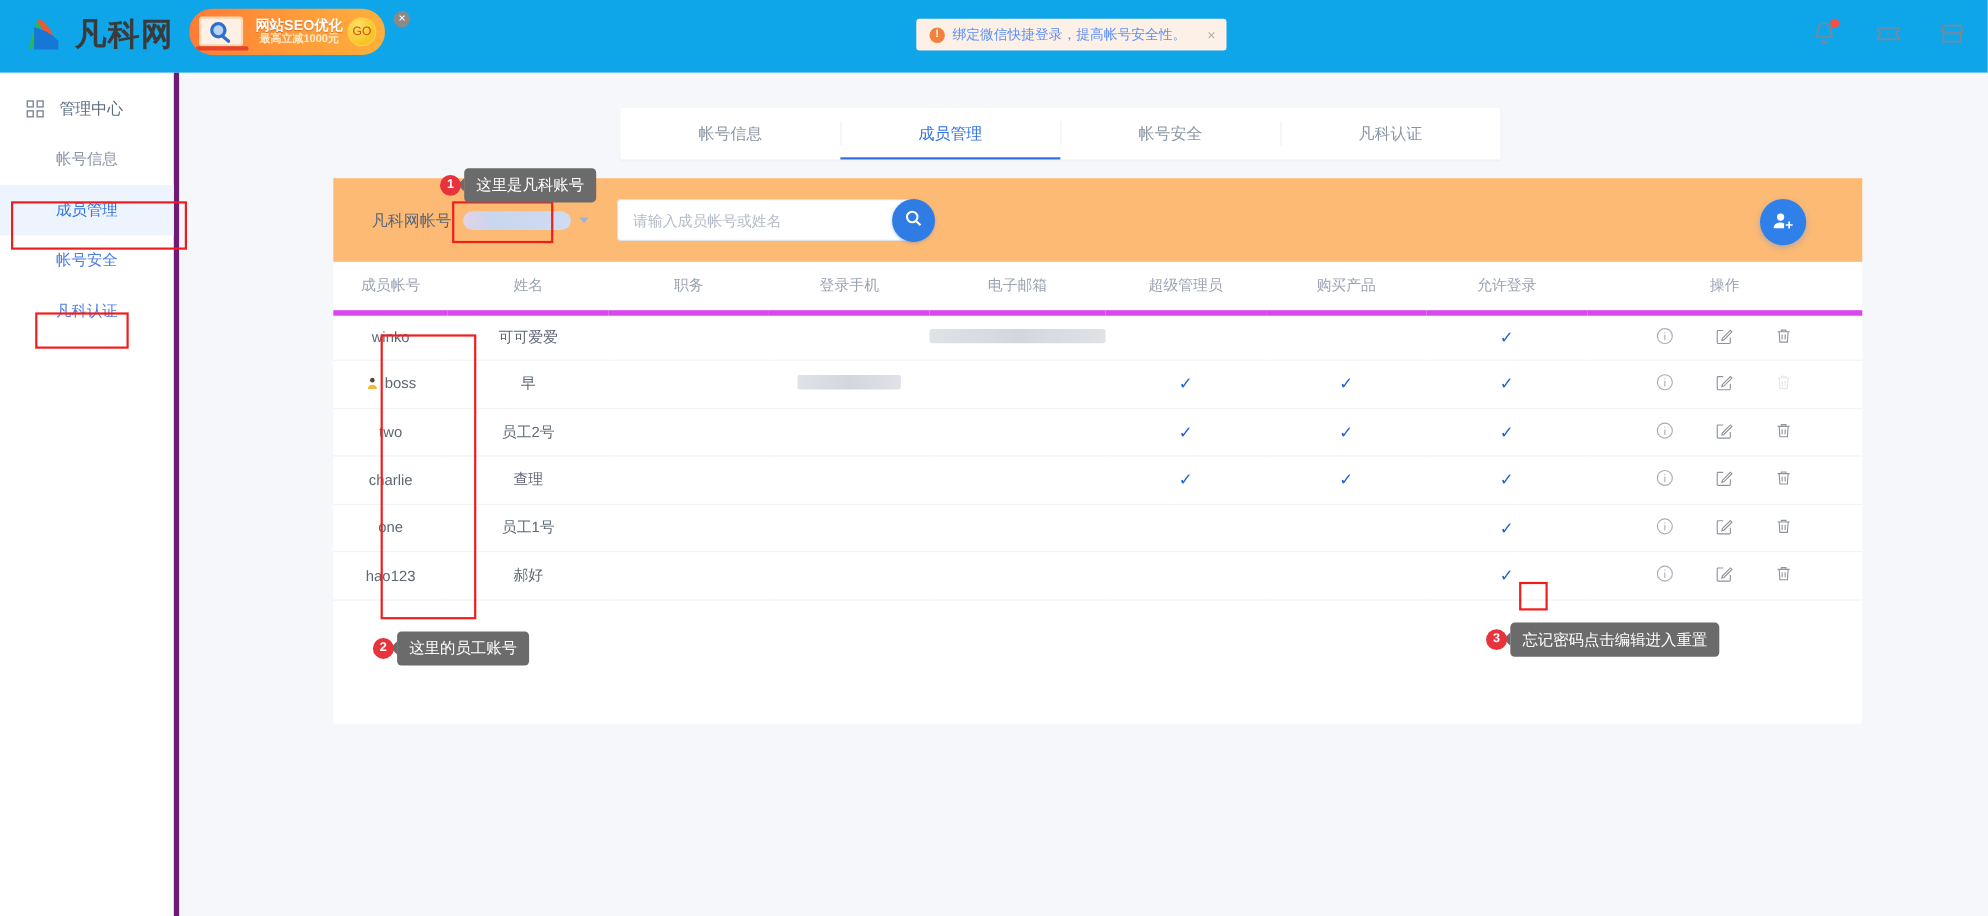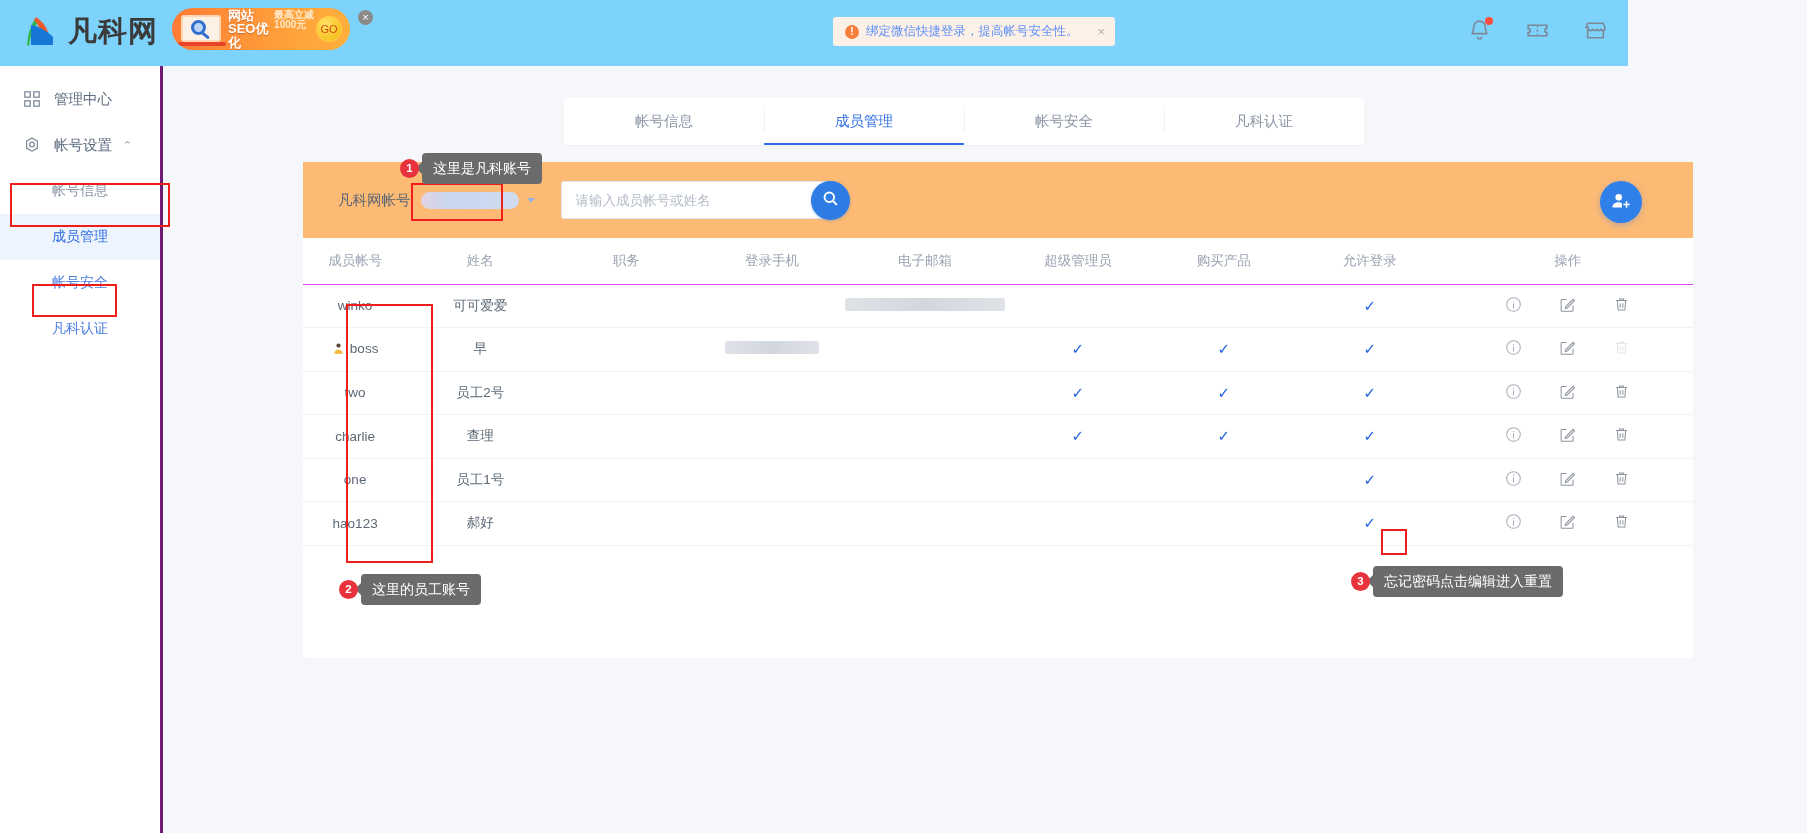--- a/index.html
+++ b/index.html
@@ -5,43 +5,43 @@
   * { box-sizing: border-box; margin:0; padding:0; }
   html,body{ width:1807px; height:833px; overflow:hidden; }
   body{
     font-family:"Liberation Sans","DejaVu Sans",sans-serif;
     background:#f5f7fa; color:#555; font-size:14px;
     -webkit-font-smoothing:antialiased;
   }
 
   
   .topbar{
-    position:absolute; top:0; left:0; width:1628px; height:66px;
-    background:#7dd3fc; display:flex; align-items:center; z-index:40;
+    position:absolute; top:0; left:0; width:1807px; height:66px;
+    background:#0ea5e9; display:flex; align-items:center; z-index:40;
   }
   .logo{ position:absolute; left:22px; top:12px; display:flex; align-items:center; gap:6px;}
   .logo-mark{ width:40px; height:40px; position:relative; }
   .logo-text{ font-size:29px; font-weight:bold; color:#3a3a3a; letter-spacing:1px;
               font-family:"DejaVu Sans",sans-serif; }
 
   .ad{
     position:absolute; left:172px; top:8px; width:178px; height:42px;
     border-radius:21px; background:linear-gradient(95deg,#ff7a34 0%,#ff9c3a 55%,#ffb03c 100%);
     display:flex; align-items:center; overflow:hidden;
   }
   .ad-img{ width:56px; height:42px; position:relative; flex:0 0 56px; }
   .ad-laptop{ position:absolute; left:9px; top:7px; width:40px; height:27px;
     background:#fdf0e4; border:2px solid #ffd7b2; border-radius:3px;}
   .ad-laptop:after{ content:""; position:absolute; left:-5px; bottom:-6px; width:48px; height:4px;
     background:#e8442c; border-radius:2px;}
   .ad-glass{ position:absolute; left:19px; top:12px; width:15px; height:15px; border-radius:50%;
     border:3px solid #2f6fd0; background:#b9d4f5;}
   .ad-glass:after{content:"";position:absolute;right:-7px;bottom:-5px;width:9px;height:3px;
     background:#2f6fd0;transform:rotate(40deg);border-radius:2px;}
-  .ad-txt{ flex:1; display:flex; flex-direction:row; justify-content:center; line-height:1.05;}
+  .ad-txt{ flex:1; display:flex; flex-direction:column; justify-content:center; line-height:1.05;align-items:center;}
   .ad-t1{ color:#fff; font-size:13px; font-weight:bold; text-shadow:0 1px 1px rgba(160,50,0,.45);}
   .ad-t2{ color:#ffe9c9; font-size:10px; font-weight:bold; margin-top:1px;}
   .ad-go{ flex:0 0 26px; width:26px;height:26px;border-radius:50%;
     background:radial-gradient(circle at 35% 30%,#ffe169,#f2b705);
     color:#d4490a;font-size:11px;font-weight:normal;display:flex;align-items:center;justify-content:center;
     margin-right:8px; border:1px solid #ffd34d;}
   .ad-close{ position:absolute; left:358px; top:10px; width:15px;height:15px;border-radius:50%;
     background:#8a8a8a; color:#fff; font-size:11px; line-height:15px; text-align:center; cursor:pointer;}
 
   .notice{
@@ -53,21 +53,21 @@
   .notice-txt{ color:#5b8ff9; font-size:12.5px; }
   .notice-x{ color:#b0b0b0; font-size:13px; margin-left:12px; cursor:pointer;}
 
   .top-icons{ position:absolute; right:20px; top:18px; display:flex; gap:33px; align-items:center;}
   .ti{ width:25px;height:25px;position:relative;cursor:pointer;}
   .badge{position:absolute;right:-1px;top:-1px;width:8px;height:8px;border-radius:50%;background:#ff4d3d;}
 
   
   .sidebar{
     position:absolute; left:0; top:66px; width:163px; height:767px;
-    background:#fff; border-right:3px solid #701a75;
+    background:#fff; border-right:5px solid #701a75;
   }
   .nav-item{
     height:46px; display:flex; align-items:center; padding-left:23px; gap:13px;
     color:#5b6b7f; font-size:14.5px; cursor:pointer; position:relative;
   }
   .nav-ico{ width:18px;height:18px;flex:0 0 18px; }
   .nav-chev{ position:absolute; right:28px; color:#9aa6b5; font-size:11px;}
   .sub-item{
     height:46px; display:flex; align-items:center; justify-content:center;
     color:#8a95a5; font-size:14px; cursor:pointer;
@@ -116,21 +116,21 @@
     box-shadow:0 1px 3px rgba(47,124,228,.4);
   }
   .add-btn{
     position:absolute; right:51px; top:19px; width:42px;height:42px;border-radius:50%;
     background:#3080ea; display:flex;align-items:center;justify-content:center; cursor:pointer;
     box-shadow:0 2px 6px rgba(48,128,234,.35);
   }
 
   table{ width:100%; border-collapse:collapse; table-layout:fixed; }
   th{ height:46px; font-weight:normal; color:#9aa3b2; font-size:13.5px; text-align:center;}
-  thead tr{ border-bottom:1px solid #d946ef; }
+  thead tr{ border-bottom:5px solid #d946ef; }
   td{ height:43.5px; text-align:center; color:#5d6876; font-size:13.5px;
       border-bottom:1px solid #f0f2f6;}
   .ck{ color:#1b5fdb; font-size:15px; font-weight:bold; }
   .acct-cell{ position:relative; }
   .crown{ display:inline-block; vertical-align:-2px; margin-right:5px;}
   .blur-bar{ display:inline-block; height:13px; border-radius:2px;
     background:linear-gradient(90deg,#dfe3e8,#d2d7de,#dfe3e8);}
   .act{ display:flex; justify-content:center; align-items:center; }
   .act-ico{ cursor:pointer; }
 
@@ -216,30 +216,20 @@
         <rect x="2" y="2" width="6" height="6"></rect>
           <rect x="12" y="2" width="6" height="6"></rect>
         <rect x="2" y="12" width="6" height="6"></rect>
           <rect x="12" y="12" width="6" height="6"></rect>
       </svg>
     </span>
     <span>管理中心</span>
   </div>
 
 
-  <div class="nav-item">
-    <span class="nav-ico">
-      <svg width="18" height="18" viewBox="0 0 20 20" fill="none" stroke="#7c8798" stroke-width="1.4">
-        <path d="M10 2.2l6 3.4v7.8l-6 3.4-6-3.4V5.6z"></path>
-          <circle cx="10" cy="9.5" r="2.6"></circle>
-      </svg>
-    </span>
-    <span>帐号设置</span>
-    <span class="nav-chev">⌃</span>
-  </div>
 
   <div class="sub-item">
     <span>帐号信息</span>
   </div>
   <div class="sub-item active">
     <span>成员管理</span>
   </div>
   <div class="sub-item link">
     <span>帐号安全</span>
   </div>

